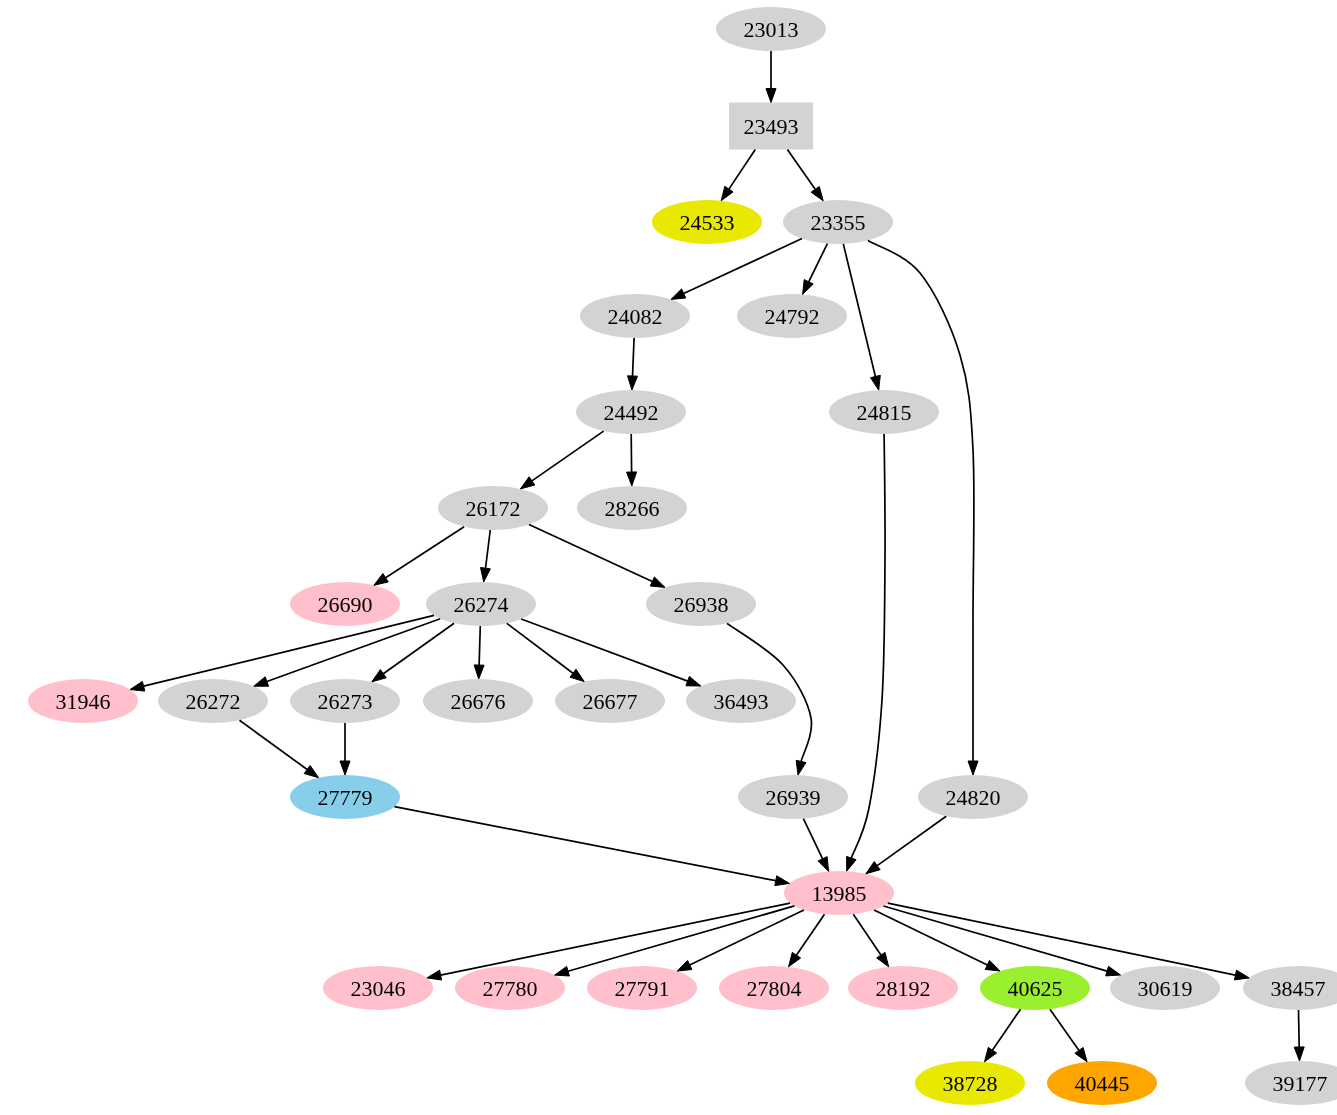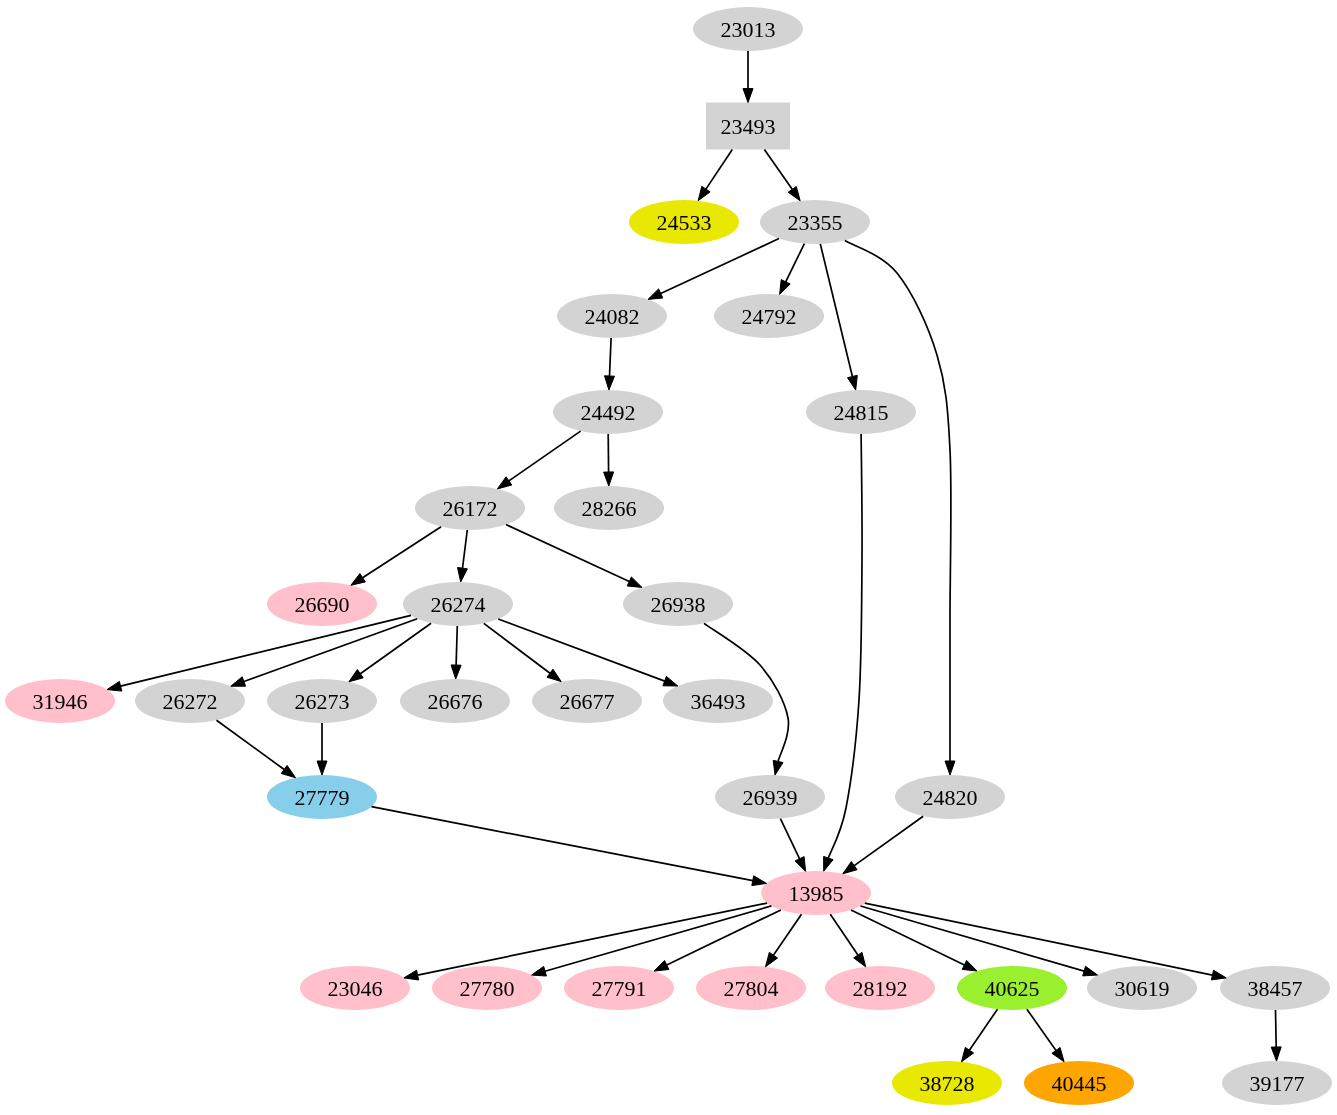--- a/index.html
+++ b/index.html
@@ -1,16 +1,16 @@
 <!DOCTYPE html>
 <html><head>
 <meta charset="utf-8">
 <style>
   html, body { margin: 0; padding: 0; background: #ffffff; }
-  .canvas { width: 1110px; height: 1115px; position: relative; background: #ffffff; }
+  .canvas { width: 1110px; height: 1115px; position: relative; background: #ffffff; padding-left: 23px; }
   svg { display: block; }
   text.node-label {
     font-family: "Liberation Serif", "DejaVu Serif", serif;
     font-size: 22px;
     fill: #000000;
     text-anchor: middle;
   }
 </style>
 </head>
 <body>

